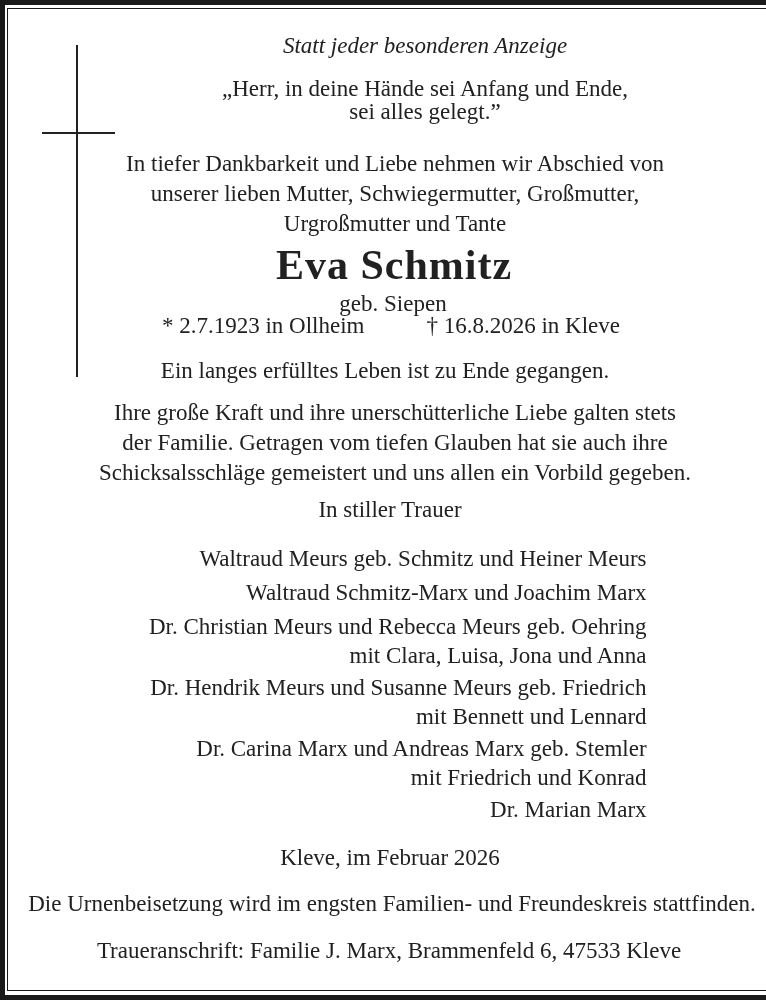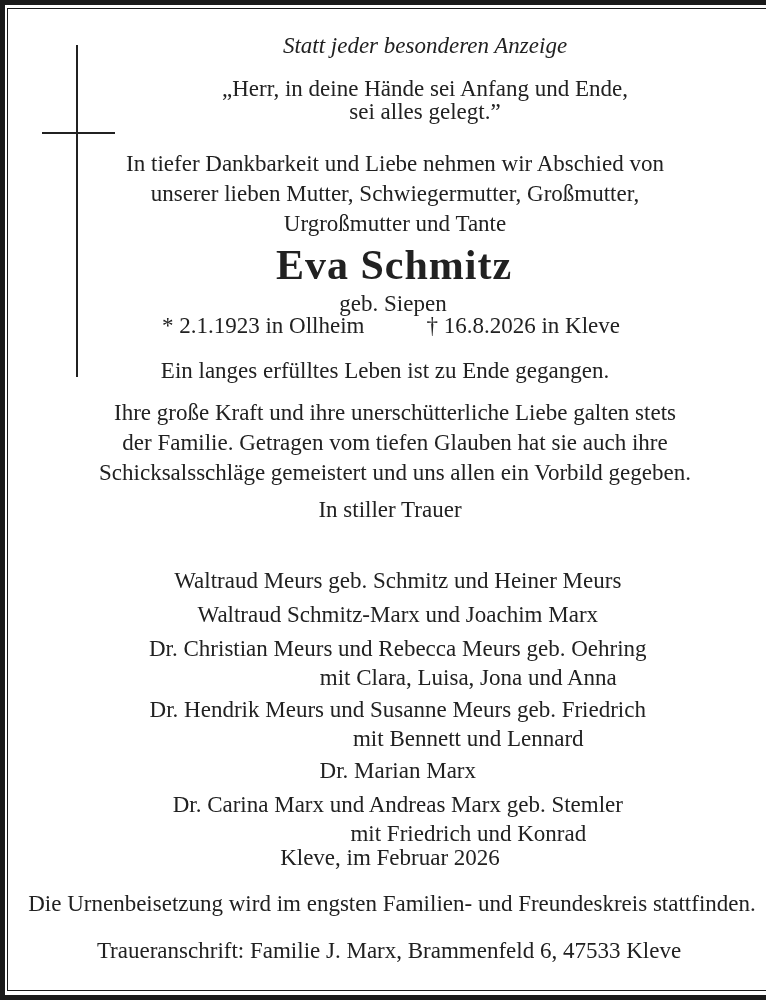--- a/index.html
+++ b/index.html
@@ -38,21 +38,21 @@
   .preline{top:31px;left:42px;font-style:italic;line-height:30px;}
   .quote{top:77px;left:42px;line-height:23px;}
   .intro{top:149px;left:12px;line-height:30px;}
   .name{top:243px;left:11px;font-size:42px;font-weight:bold;line-height:44px;letter-spacing:1px;}
   .maiden{top:292px;left:10px;line-height:24px;}
   .dates{top:314px;left:8px;line-height:24px;display:flex;justify-content:center;gap:62px;}
   .life-summary{top:356px;left:2px;line-height:30px;}
   .tribute{top:398px;left:12px;line-height:30px;}
   .trauer{top:495px;left:7px;line-height:30px;}
 
-  .mourners{position:absolute;top:544px;left:149px;font-size:23px;text-align:center;margin-top:22px;}
+  .mourners{position:absolute;top:544px;left:149px;font-size:23px;text-align:right;}
   .mourners .entry{margin-bottom:4px;}
   .mourners .main{line-height:30px;}
   .mourners .sub{line-height:27px;margin-left:141px;}
 
   .dateline{top:843px;left:7px;line-height:30px;}
   .notice{top:889px;left:9px;line-height:30px;}
   .address{top:936px;left:6px;line-height:30px;}
 </style>
 </head>
 <body>
@@ -77,21 +77,21 @@
   <div class="blk intro">
     <div class="line">In tiefer Dankbarkeit und Liebe nehmen wir Abschied von</div>
     <div class="line">unserer lieben Mutter, Schwiegermutter, Großmutter,</div>
     <div class="line">Urgroßmutter und Tante</div>
   </div>
 
   <div class="blk name line">Eva Schmitz</div>
   <div class="blk maiden line">geb. Siepen</div>
 
   <div class="blk dates">
-    <span class="line">* 2.1.1923 in Ollheim</span>
+    <span class="line">* 2.7.1923 in Ollheim</span>
     <span class="line">† 16.8.2026 in Kleve</span>
   </div>
 
   <div class="blk life-summary line">Ein langes erfülltes Leben ist zu Ende gegangen.</div>
 
   <div class="blk tribute">
     <div class="line">Ihre große Kraft und ihre unerschütterliche Liebe galten stets</div>
     <div class="line">der Familie. Getragen vom tiefen Glauben hat sie auch ihre</div>
     <div class="line">Schicksalsschläge gemeistert und uns allen ein Vorbild gegeben.</div>
   </div>
@@ -107,25 +107,25 @@
     </div>
     <div class="entry">
       <div class="main line">Dr. Christian Meurs und Rebecca Meurs geb. Oehring</div>
       <div class="sub line">mit Clara, Luisa, Jona und Anna</div>
     </div>
     <div class="entry">
       <div class="main line">Dr. Hendrik Meurs und Susanne Meurs geb. Friedrich</div>
       <div class="sub line">mit Bennett und Lennard</div>
     </div>
     <div class="entry">
-      <div class="main line">Dr. Marian Marx</div>
+      <div class="main line">Dr. Carina Marx und Andreas Marx geb. Stemler</div>
+      <div class="sub line">mit Friedrich und Konrad</div>
     </div>
     <div class="entry">
-      <div class="main line">Dr. Carina Marx und Andreas Marx geb. Stemler</div>
-      <div class="sub line">mit Friedrich und Konrad</div>
+      <div class="main line">Dr. Marian Marx</div>
     </div>
   </div>
 
   <div class="blk dateline line">Kleve, im Februar 2026</div>
   <div class="blk notice line">Die Urnenbeisetzung wird im engsten Familien- und Freundeskreis stattfinden.</div>
   <div class="blk address line">Traueranschrift: Familie J. Marx, Brammenfeld 6, 47533 Kleve</div>
 
 </div>
 
 </body></html>

